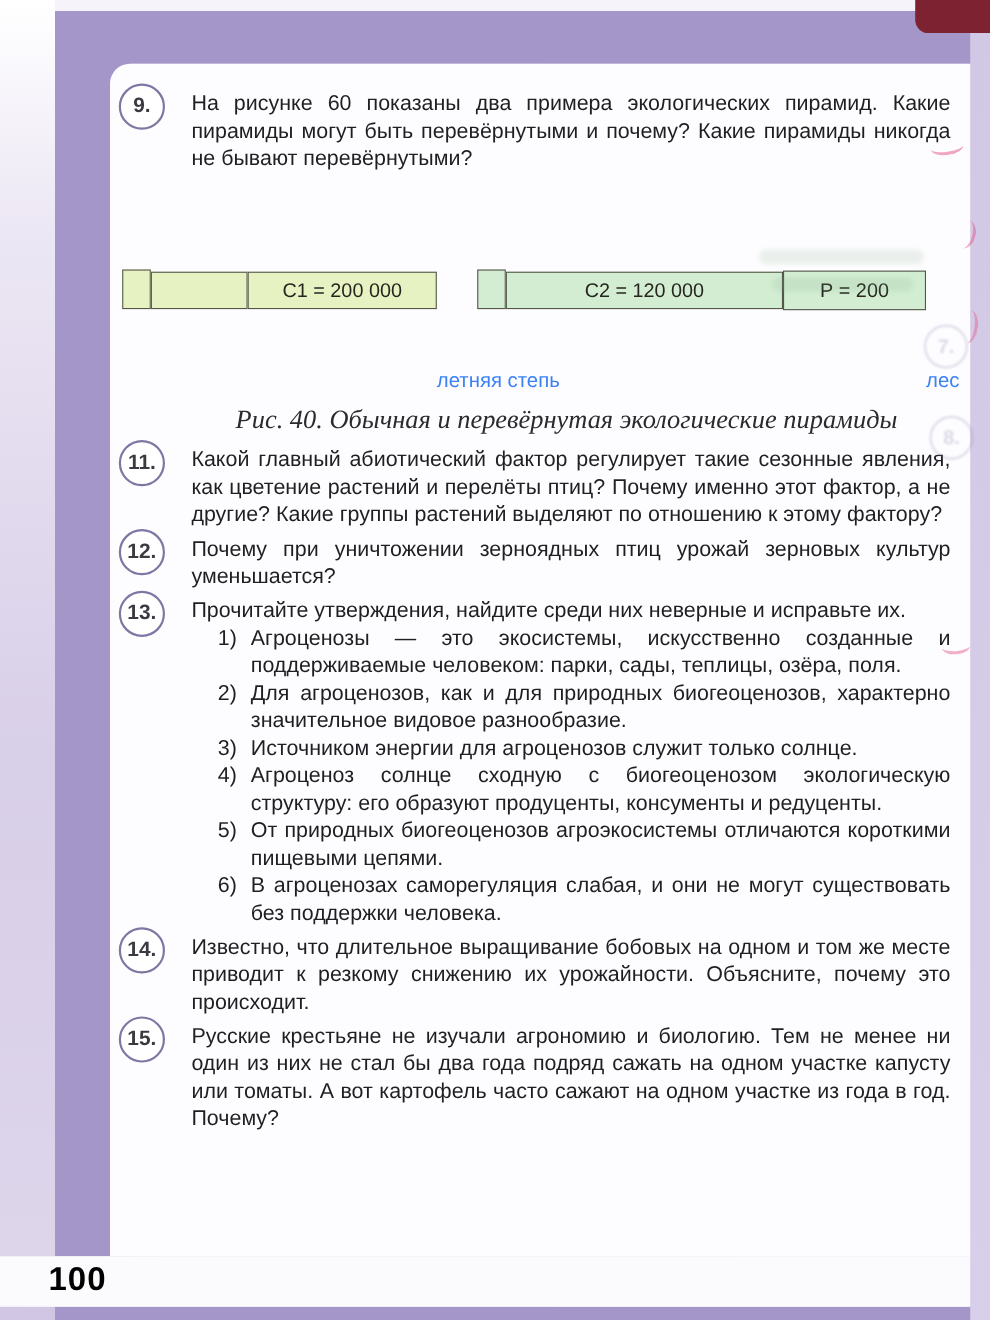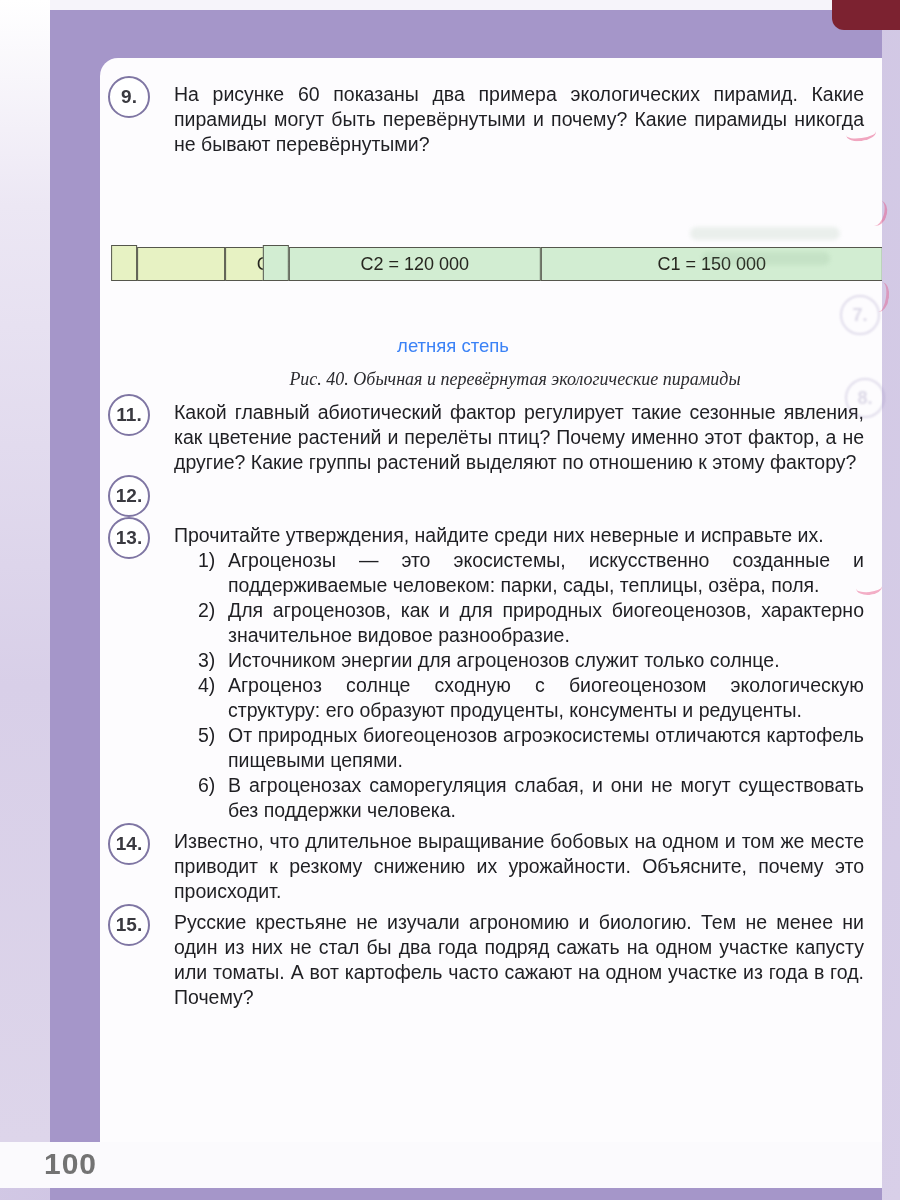--- a/index.html
+++ b/index.html
@@ -11,21 +11,21 @@
   }
   
   .edge-top{position:absolute;left:0;top:0;width:882px;height:10px;background:#f6f4fa;z-index:1;}
   .edge-left{position:absolute;left:0;top:0;width:50px;height:1142px;
     background:linear-gradient(180deg,#ffffff 0%,#ece7f4 18%,#d8cfe8 60%,#ddd5ea 100%);z-index:1;}
   .band-top{position:absolute;left:50px;top:10px;width:832px;height:48px;background:#a596c9;z-index:1;}
   .strip-left{position:absolute;left:50px;top:10px;width:70px;height:1132px;background:#a596c9;z-index:1;}
   .corner-red{position:absolute;right:0;top:0;width:68px;height:30px;background:#7c2230;
     border-bottom-left-radius:12px;z-index:4;}
   .band-bottom-white{position:absolute;left:0;top:1142px;width:882px;height:46px;background:#fbfafd;z-index:2;}
-  .page-number{position:absolute;left:44px;top:5px;font-size:30px;font-weight:700;color:#737373;letter-spacing:1px;}
+  .page-number{position:absolute;left:44px;top:5px;font-size:30px;font-weight:700;color:#000000;letter-spacing:1px;}
   .band-bottom-purple{position:absolute;left:50px;top:1188px;width:832px;height:12px;background:#a596c9;z-index:1;}
 
   
   .page{position:absolute;left:100px;top:58px;width:782px;height:1084px;background:#fdfcfe;
     border-top-left-radius:18px;overflow:hidden;z-index:2;}
   .content{padding-top:18px;}
 
   .q{display:flex;align-items:flex-start;margin-top:6px;}
   .q-circle{flex:0 0 auto;width:38px;height:38px;margin-left:8px;margin-top:-6px;
     border:2px solid #7f76a3;border-radius:50%;background:#fff;
@@ -55,21 +55,21 @@
   .steppe .b-c2{width:88px;height:34px;}
   .steppe .b-c1{width:172px;height:34px;}
   .steppe .b-p{width:232px;height:44px;}
   .forest .b-c2{width:252px;height:34px;}
   .forest .b-c1{width:342px;height:34px;}
   .forest .b-p{width:130px;height:36px;}
   .plabel-out{position:absolute;left:100%;margin-left:10px;top:50%;transform:translateY(-50%);
     white-space:nowrap;font-size:18px;color:#26261f;}
   .pyr-title{margin-top:auto;font-size:18.5px;color:#3b82f6;padding-bottom:2px;}
   .fig-caption{text-align:center;margin-top:8px;font-family:"Liberation Serif",serif;
-    font-style:italic;font-size:18px;color:#2b2b2f;}
+    font-style:italic;font-size:24px;color:#2b2b2f;}
 
   
   .ghost-circle{position:absolute;width:36px;height:36px;border-radius:50%;
     border:2px solid #8d80b5;color:#7d72a5;display:flex;align-items:center;justify-content:center;
     font-size:18px;font-weight:700;opacity:.26;filter:blur(.8px);z-index:3;}
   .g1{left:840px;top:295px;}
   .g2{left:845px;top:378px;}
   .ghost-smudge{position:absolute;border-radius:7px;background:rgba(120,160,125,.14);
     filter:blur(2px);z-index:3;}
   .s1{left:690px;top:227px;width:150px;height:13px;}
@@ -123,42 +123,42 @@
 
         <div class="pyr forest pyr-forest">
           <div class="prow">
             <div class="pbox b-c3"></div>
             <span class="plabel-out">С3 = 2</span>
           </div>
           <div class="prow">
             <div class="pbox b-c2">С2 = 120 000</div>
           </div>
           <div class="prow">
-            <div class="pbox b-c1">С1 = 150 000</div>
-          </div>
-          <div class="prow">
             <div class="pbox b-p">Р = 200</div>
           </div>
           <div class="pyr-title">лес</div>
         </div>
 
       </div>
       <div class="fig-caption">Рис. 40. Обычная и перевёрнутая экологические пирамиды</div>
     </div>
 
 
     <div class="q">
       <div class="q-circle">11.</div>
       <div class="q-body">
         <p>Какой главный абиотический фактор регулирует такие сезонные явления, как цветение растений и перелёты птиц? Почему именно этот фактор, а не другие? Какие группы растений выделяют по отношению к этому фактору?</p>
       </div>
     </div>
 
     <div class="q">
       <div class="q-circle">12.</div>
+      <div class="q-body">
+        <p>Почему при уничтожении зерноядных птиц урожай зерновых культур уменьшается?</p>
+      </div>
     </div>
 
     <div class="q">
       <div class="q-circle">13.</div>
       <div class="q-body">
         <p>Прочитайте утверждения, найдите среди них неверные и исправьте их.</p>
         <div class="items">
           <div class="item">
             <span class="item-n">1)</span>
             <span class="item-t">Агроценозы — это экосистемы, искусственно созданные и поддерживаемые человеком: парки, сады, теплицы, озёра, поля.</span>
@@ -170,21 +170,21 @@
           <div class="item">
             <span class="item-n">3)</span>
             <span class="item-t">Источником энергии для агроценозов служит только солнце.</span>
           </div>
           <div class="item">
             <span class="item-n">4)</span>
             <span class="item-t">Агроценоз солнце сходную с биогеоценозом экологическую структуру: его образуют продуценты, консументы и редуценты.</span>
           </div>
           <div class="item">
             <span class="item-n">5)</span>
-            <span class="item-t">От природных биогеоценозов агроэкосистемы отличаются картофель пищевыми цепями.</span>
+            <span class="item-t">От природных биогеоценозов агроэкосистемы отличаются короткими пищевыми цепями.</span>
           </div>
           <div class="item">
             <span class="item-n">6)</span>
             <span class="item-t">В агроценозах саморегуляция слабая, и они не могут существовать без поддержки человека.</span>
           </div>
         </div>
       </div>
     </div>
 
     <div class="q">

